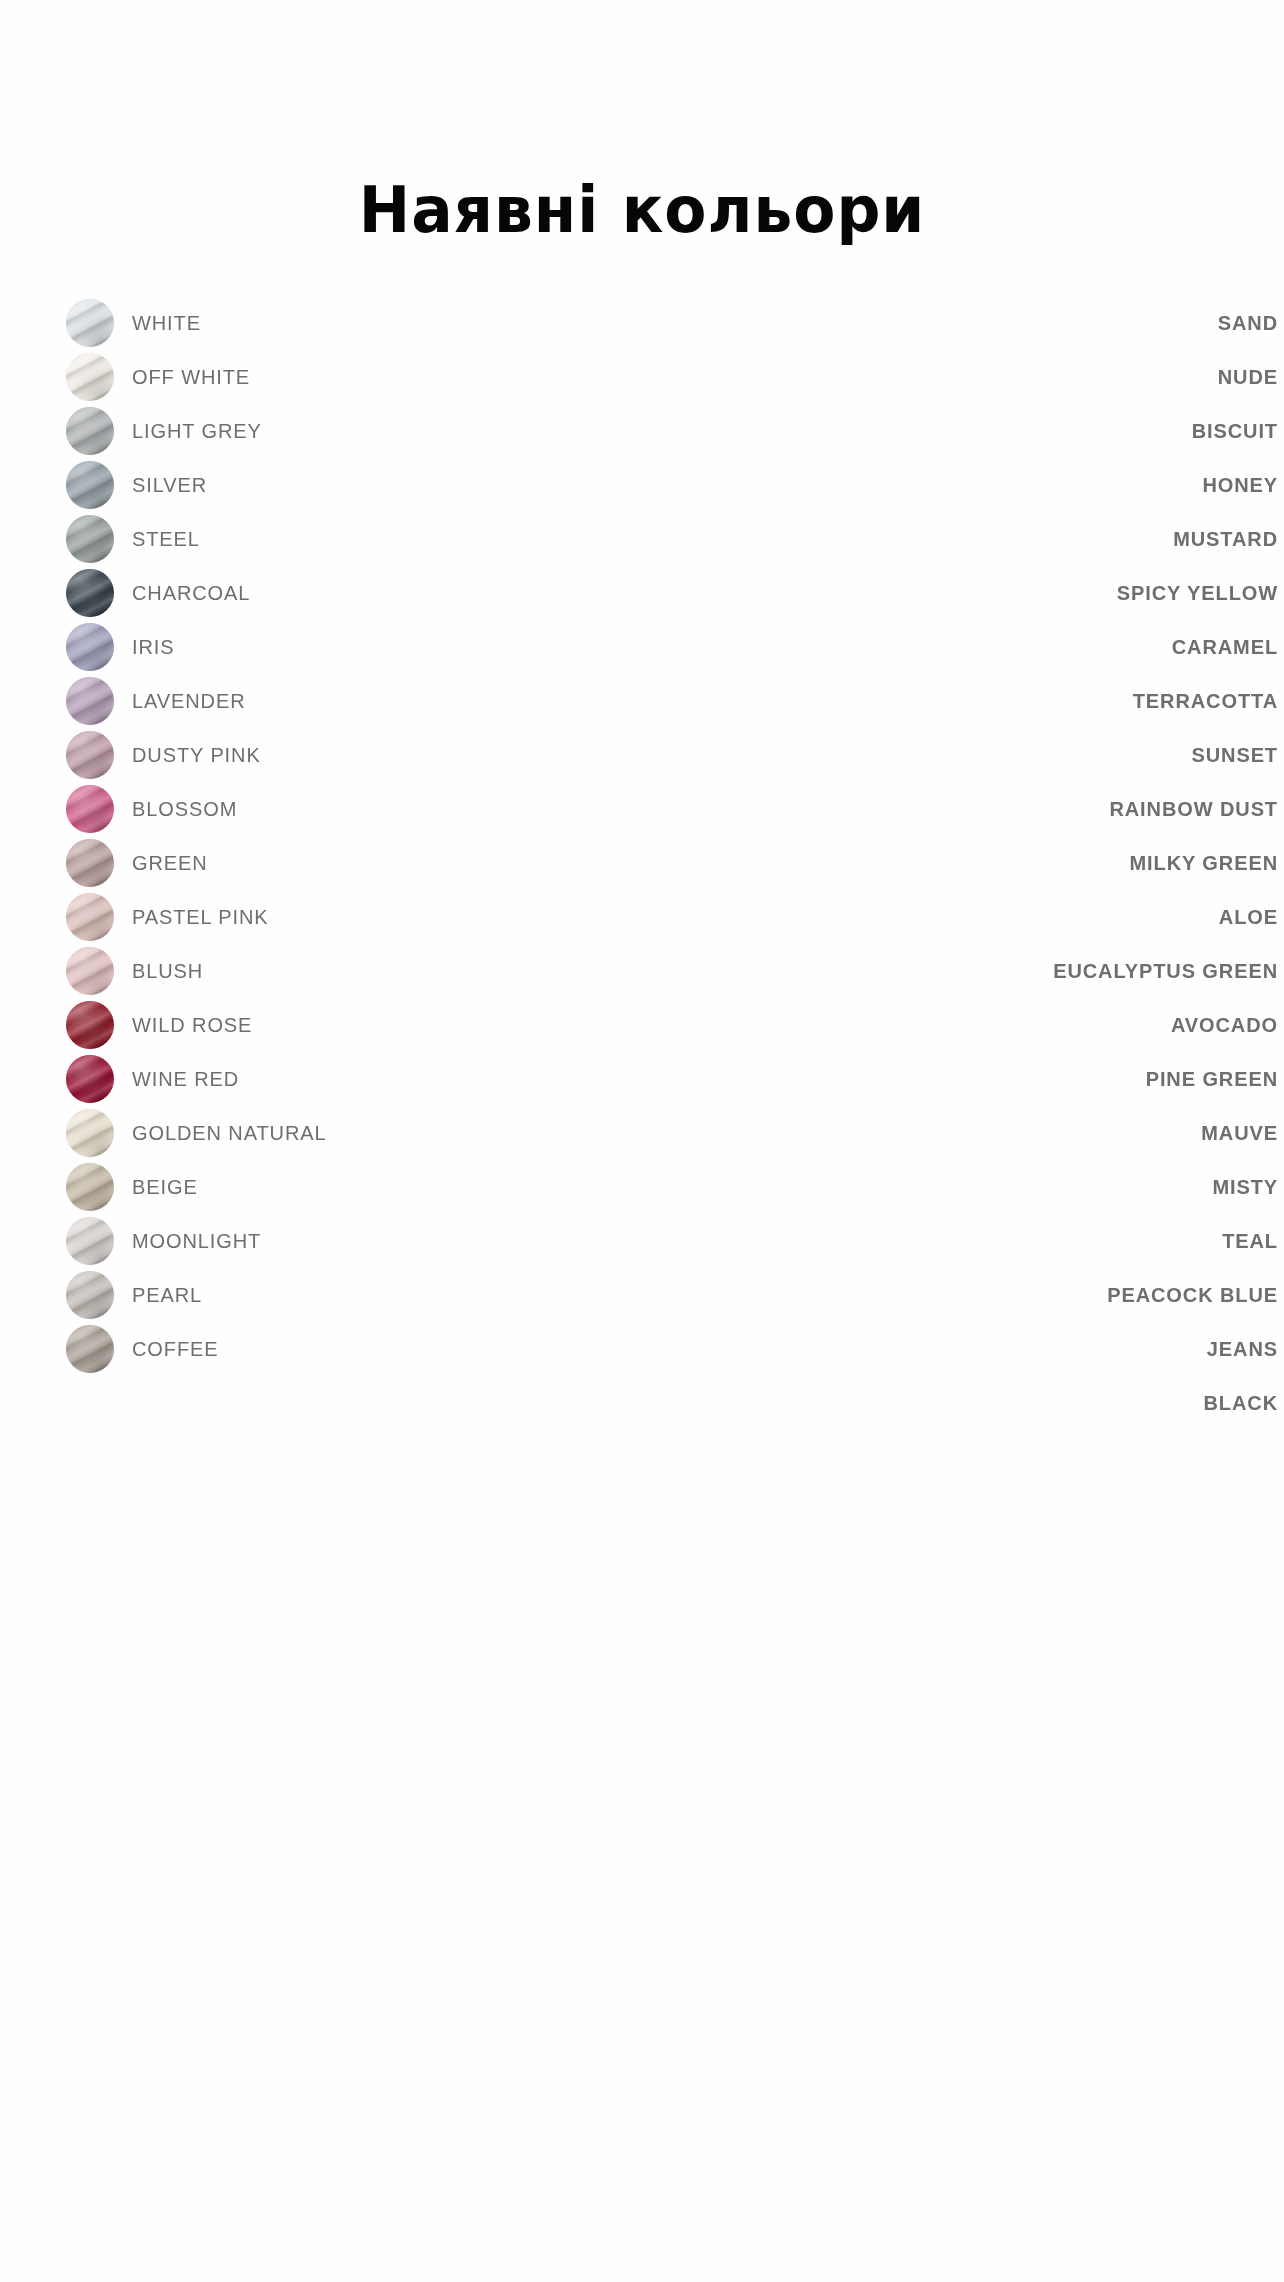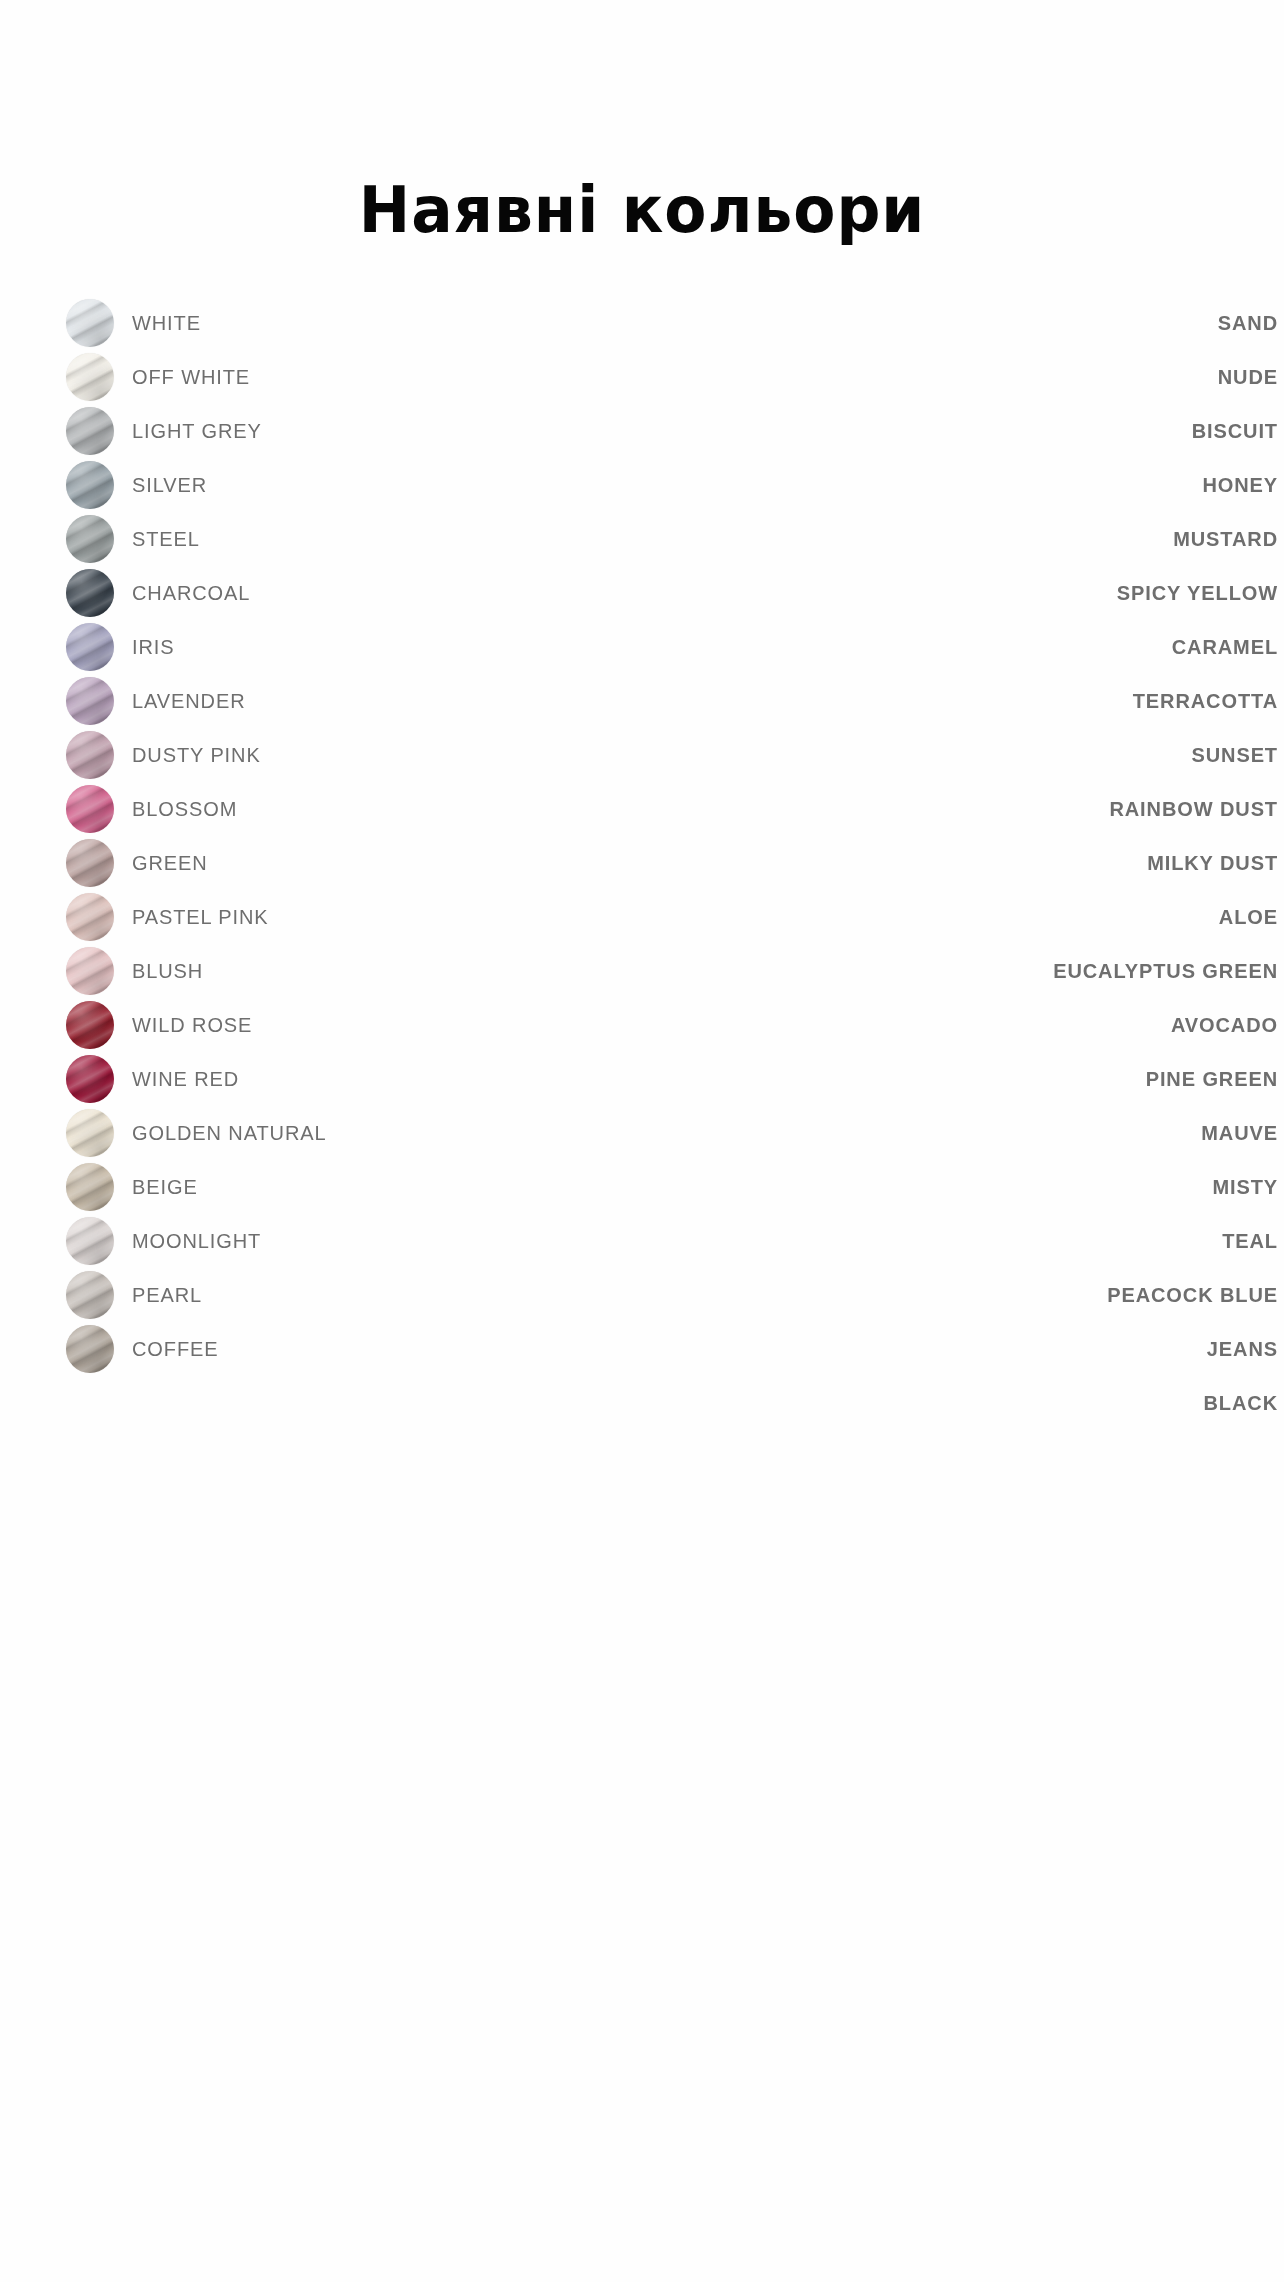--- a/index.html
+++ b/index.html
@@ -318,21 +318,21 @@
           </div>
         </div>
         <div class="row">
           <div class="label">RAINBOW DUST</div>
           <div class="swatch" style="background: rgb(235, 231, 222);">
             <div class="yarn bands"></div>
             <div class="yarn shade"></div>
           </div>
         </div>
         <div class="row">
-          <div class="label">MILKY DUST</div>
+          <div class="label">MILKY GREEN</div>
           <div class="swatch" style="background: rgb(195, 206, 193);">
             <div class="yarn bands"></div>
             <div class="yarn shade"></div>
           </div>
         </div>
         <div class="row">
           <div class="label">ALOE</div>
           <div class="swatch" style="background: rgb(157, 197, 171);">
             <div class="yarn bands"></div>
             <div class="yarn shade"></div>

